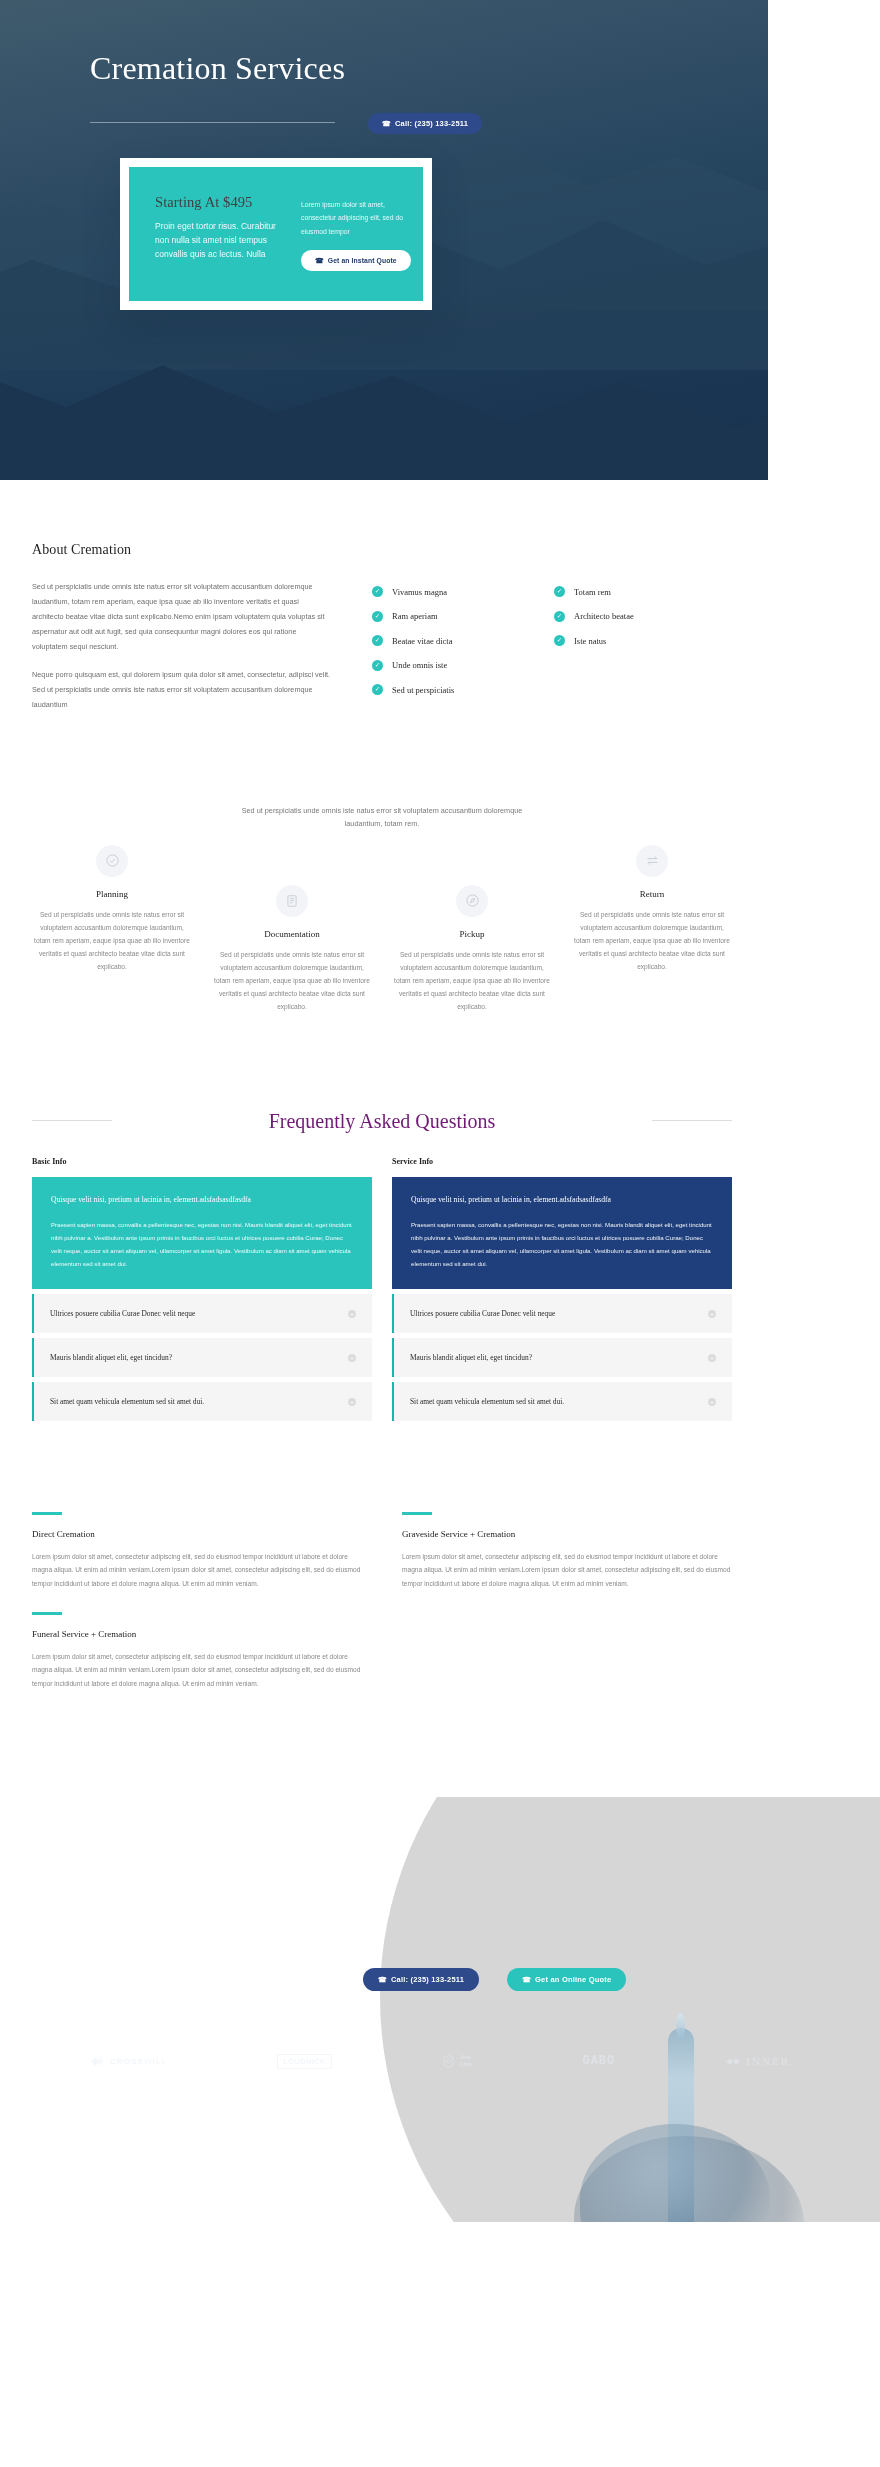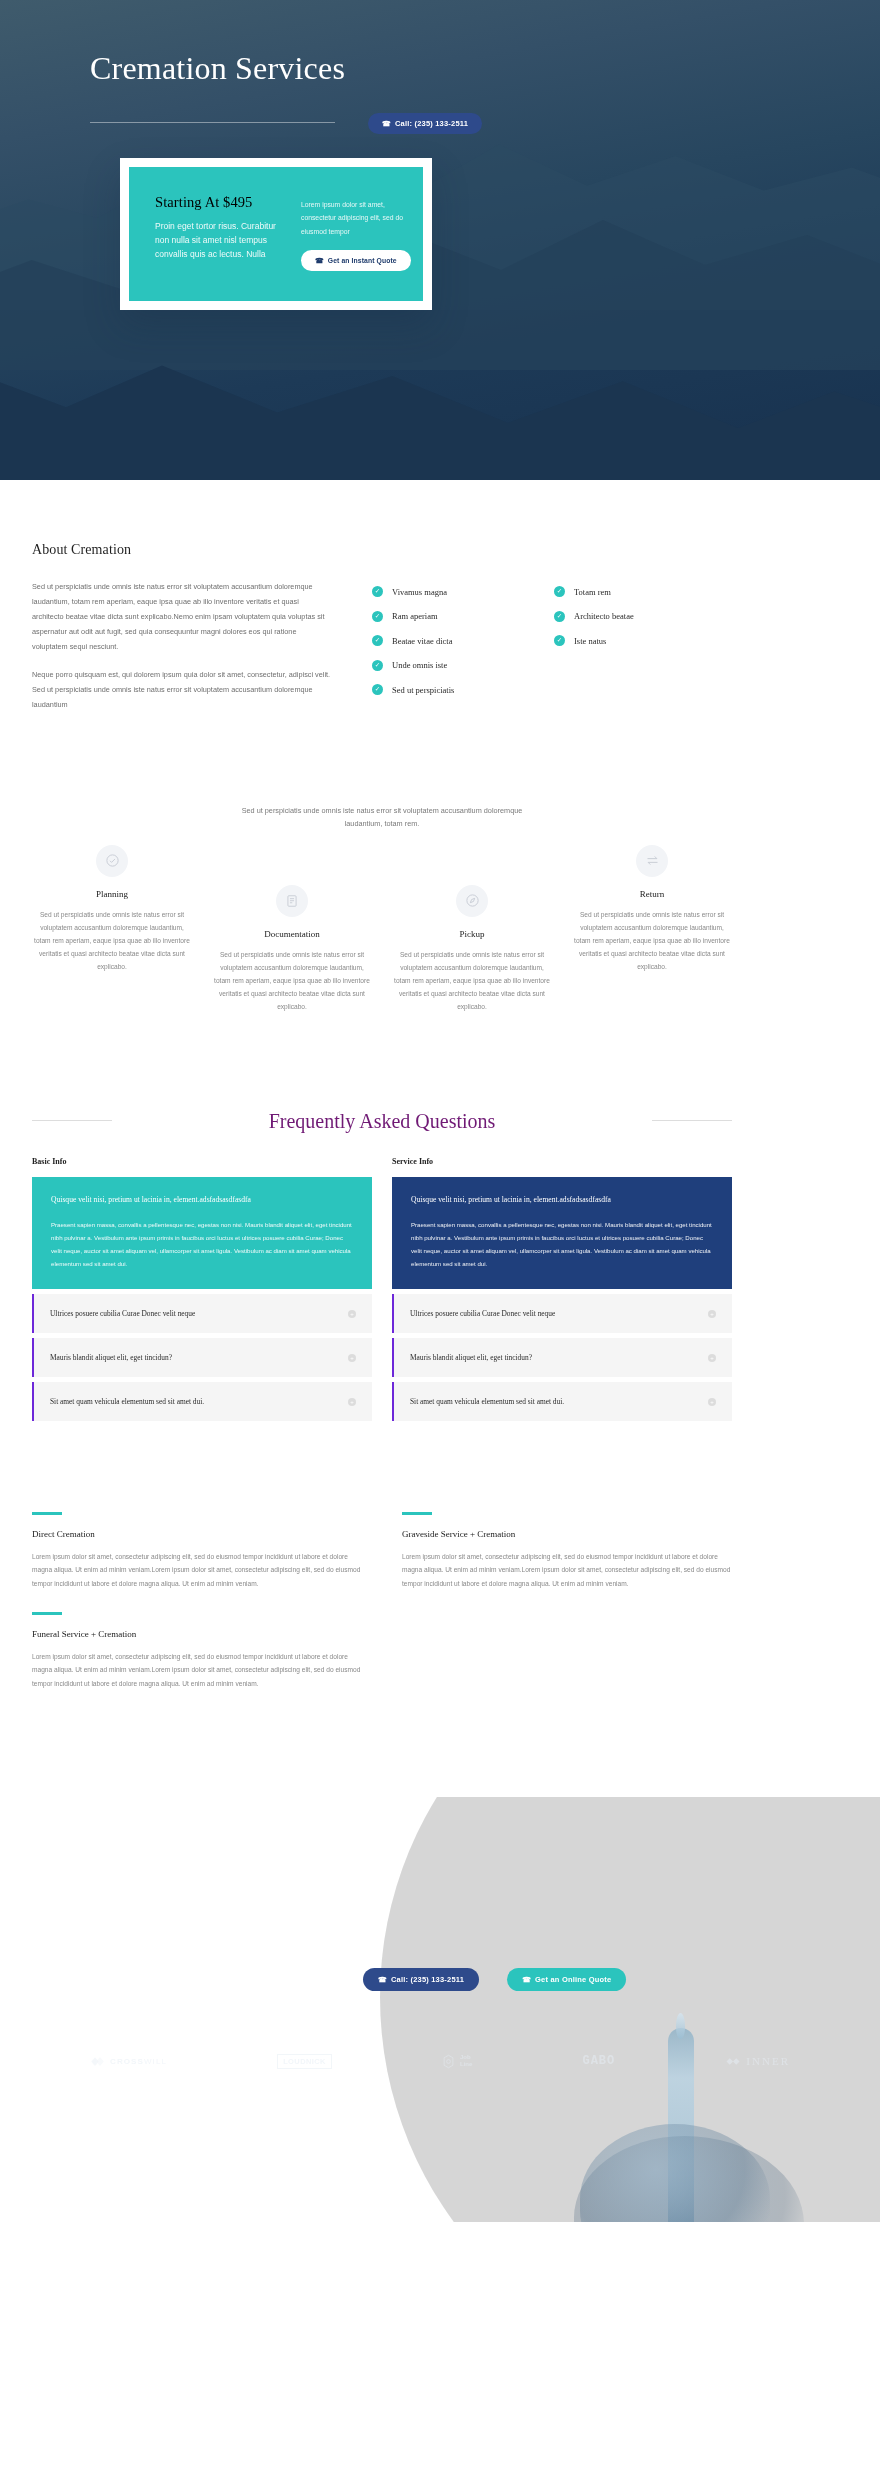--- a/index.html
+++ b/index.html
@@ -8,21 +8,21 @@
     background: #ffffff;
     font-family: "Liberation Sans", sans-serif;
   }
   body { width: 880px; overflow-x: hidden; }
 
   .serif { font-family: "Liberation Serif", serif; }
 
   
   .hero {
     position: relative;
-    width: 880px;
+    width: 768px;
     height: 480px;
     overflow: hidden;
     background: linear-gradient(170deg, #3f5b6c 0%, #345068 22%, #27465f 45%, #1d3a57 68%, #17314e 100%);
   }
   .hero-mtn {
     position: absolute;
     left: 0; right: 0;
     pointer-events: none;
   }
   .m1 {
@@ -89,21 +89,21 @@
     z-index: 5;
   }
   .card-teal {
     background: #2bc4bd;
     padding: 27px 22px 30px 26px;
     display: flex;
     gap: 18px;
   }
   .card-left { width: 128px; flex-shrink: 0; }
   .card-price {
-    color: #000000;
+    color: #404040;
     font-size: 14.5px;
     font-weight: 400;
     margin-bottom: 9px;
     letter-spacing: .1px;
   }
   .card-sub {
     color: #f0fbfa;
     font-size: 8.5px;
     line-height: 1.62;
   }
@@ -285,21 +285,21 @@
     line-height: 1.65;
     margin-bottom: 12px;
   }
   .acc-open p {
     font-size: 6.1px;
     line-height: 2.15;
     color: rgba(255,255,255,.93);
   }
   .acc-closed {
     background: #f5f5f5;
-    border-left: 2px solid #6d28d9;
+    border-left: 2px solid #14b8a6;
     padding: 15px 16px;
     margin-bottom: 5px;
     display: flex;
     align-items: center;
     justify-content: space-between;
     gap: 9px;
   }
   .acc-closed span.q {
     font-family: "Liberation Serif", serif;
     font-size: 7.4px;

